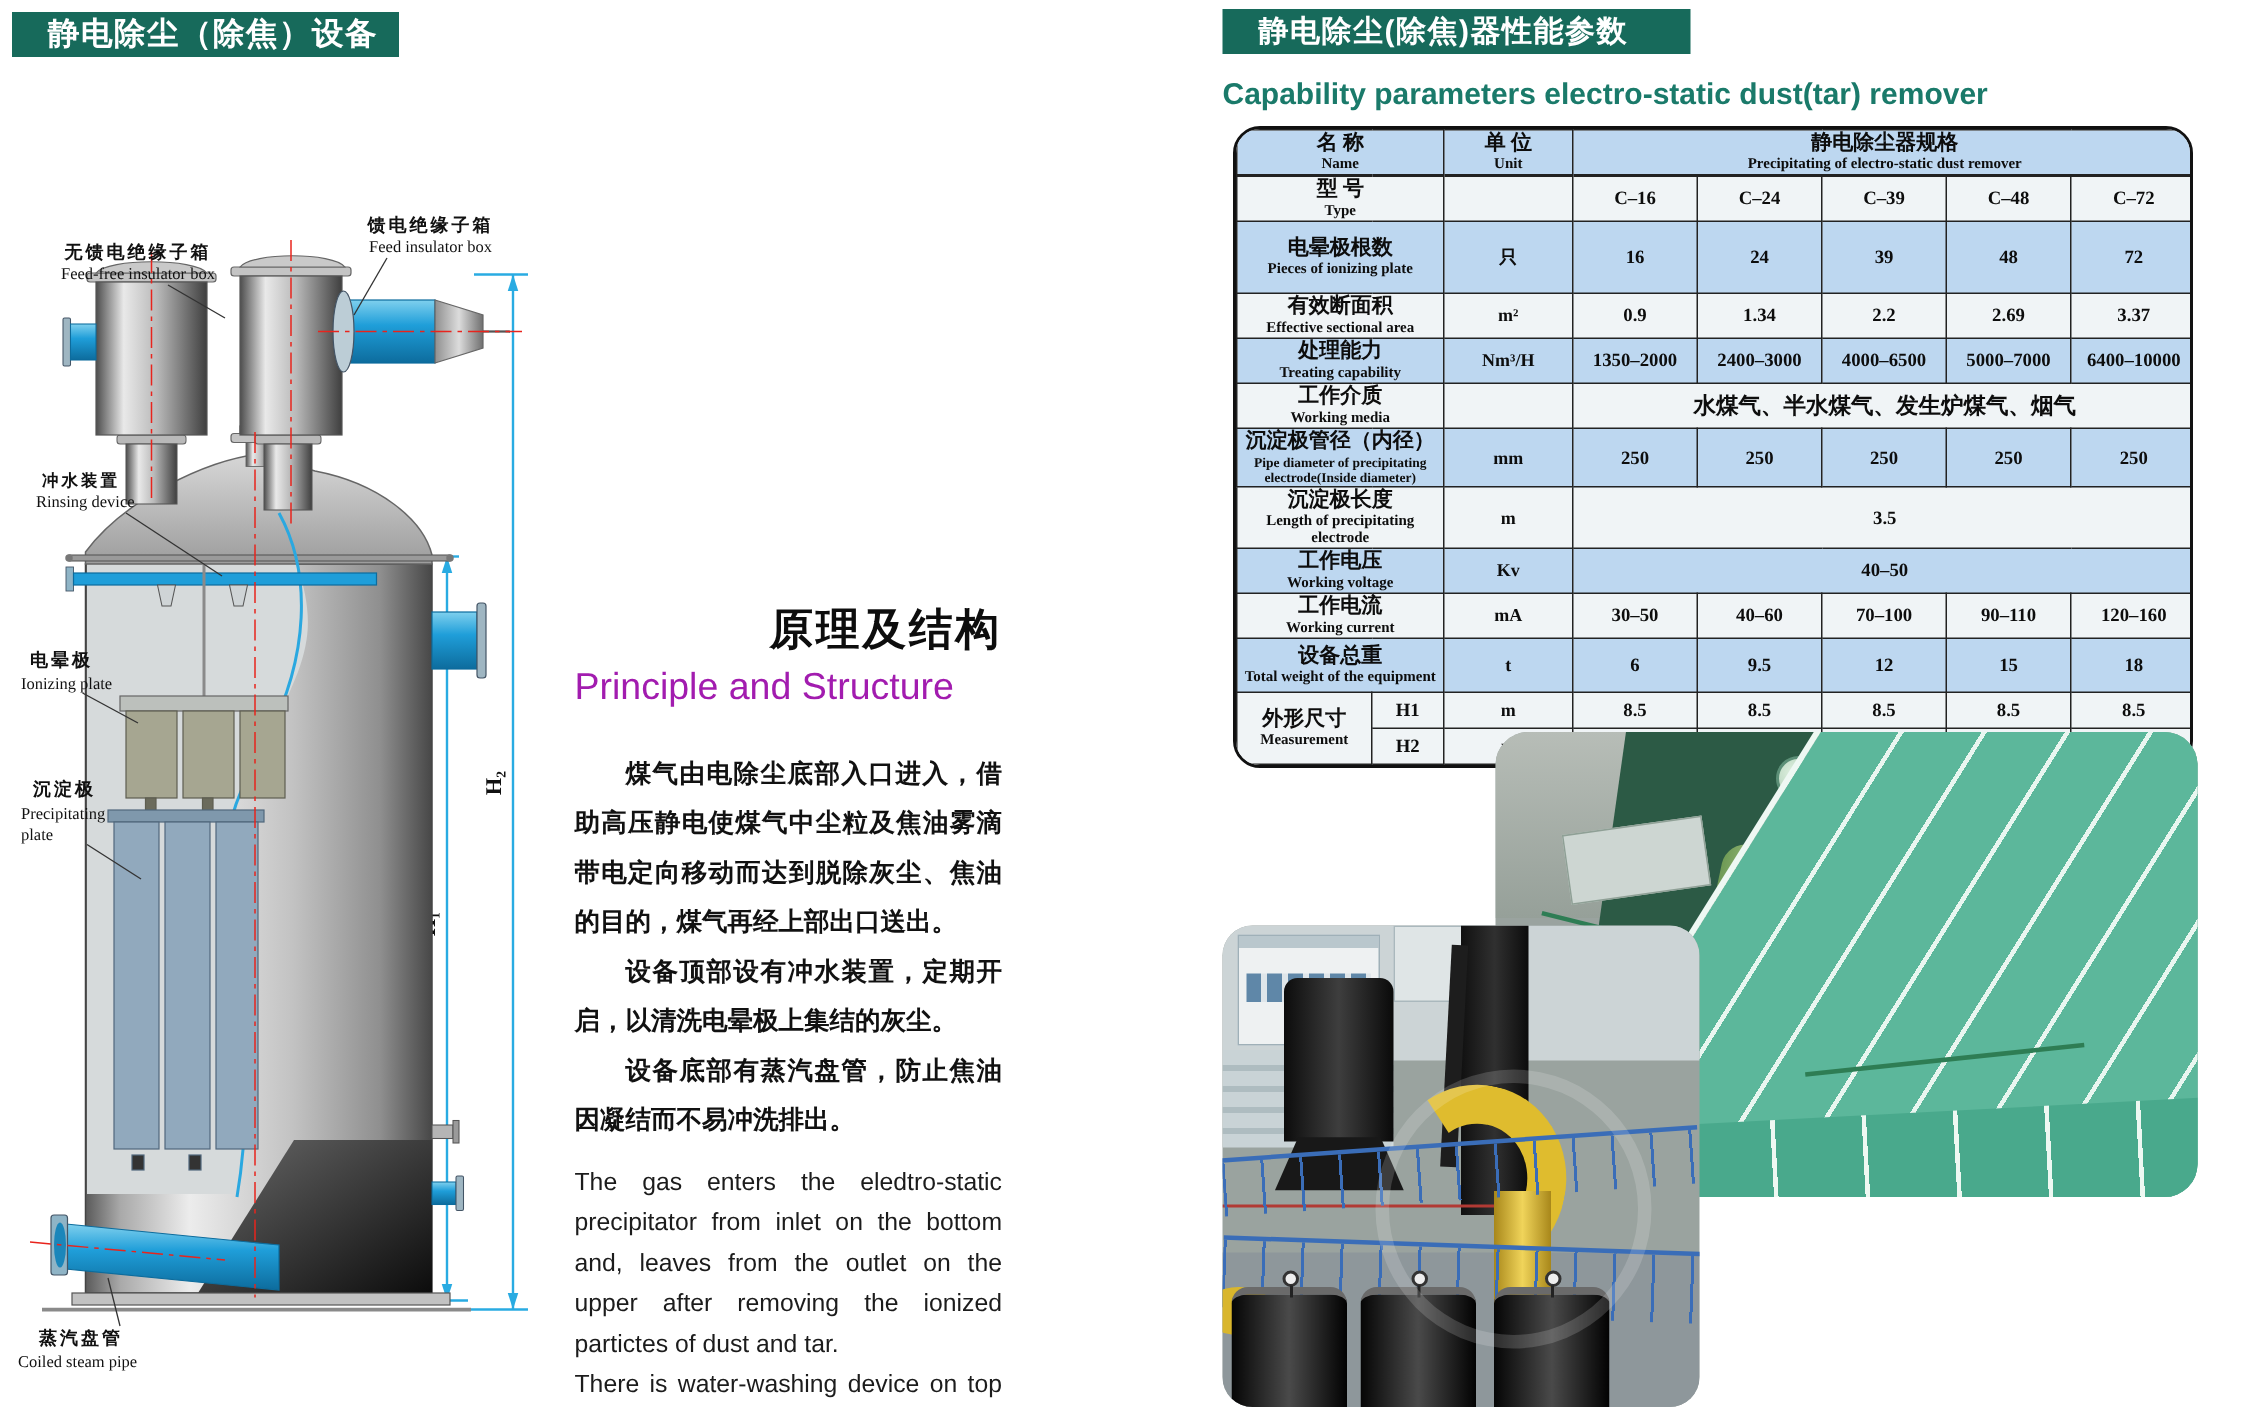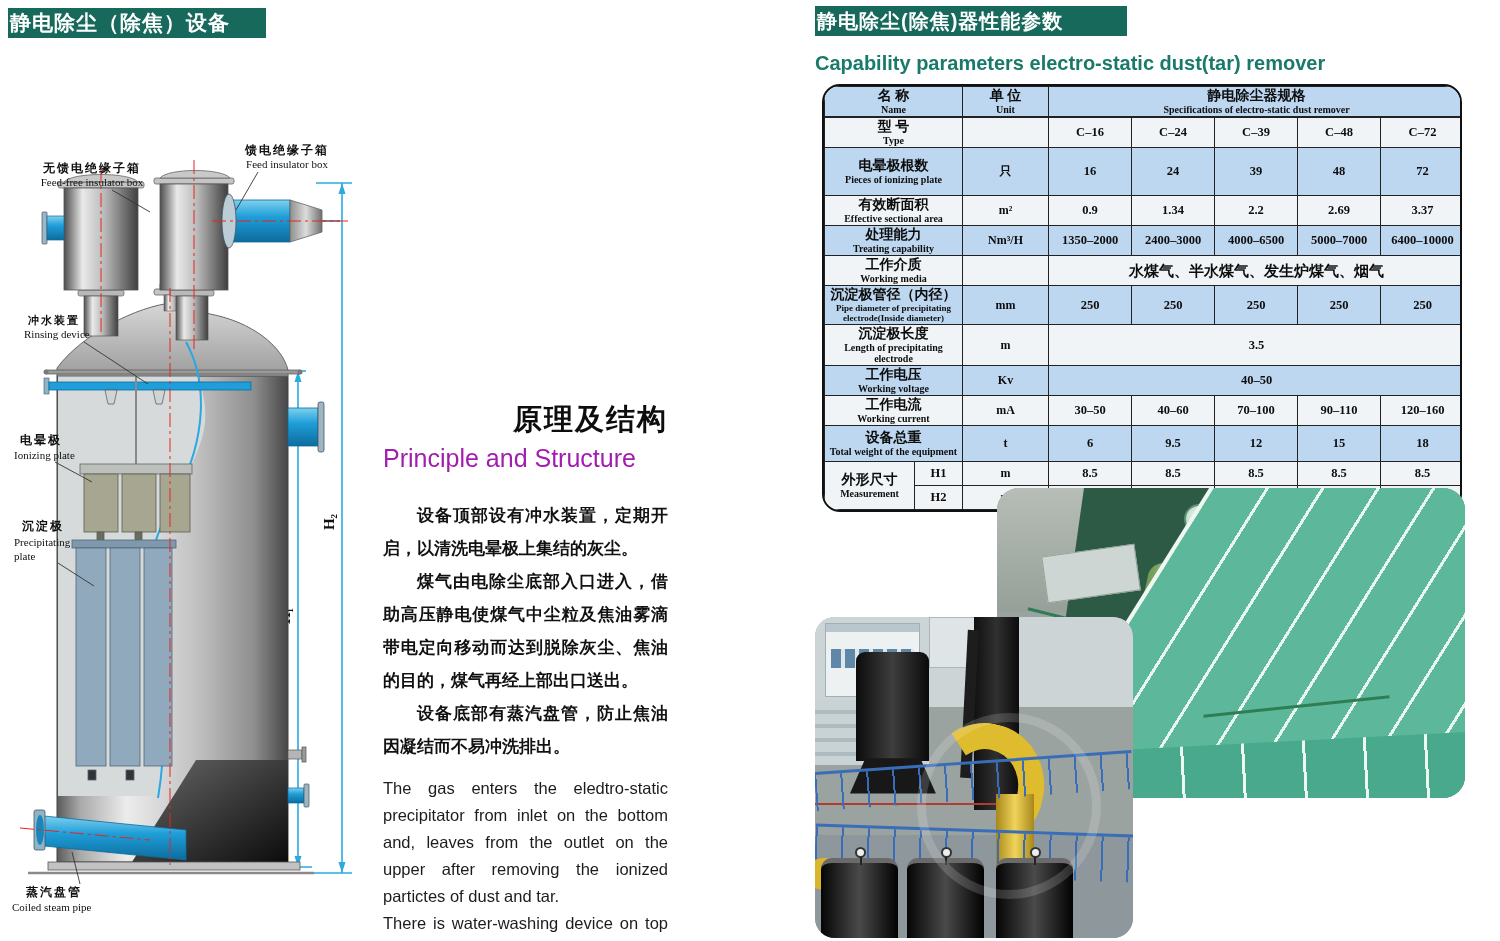--- a/index.html
+++ b/index.html
@@ -5,21 +5,21 @@
   * { margin:0; padding:0; box-sizing:border-box; }
   html,body { background:#ffffff; }
   .page {
     position:relative; width:1500px; height:941px; background:#ffffff;
     font-family:"Liberation Sans","DejaVu Sans",sans-serif; overflow:hidden;
   }
   
   .hdr-bar {
     position:absolute; background:#176a5b; color:#ffffff;
     font-weight:bold; font-size:21px; line-height:30px; height:30px;
-    padding:0 2px; letter-spacing:1px; white-space:nowrap;
+    padding:0 24px; letter-spacing:1px; white-space:nowrap;
   }
   .hdr-bar.left  { left:8px;  top:8px; width:258px; }
   .hdr-bar.right { left:815px; top:6px; width:312px; font-size:20px; }
   .hdr-en {
     position:absolute; color:#1a7a6a; font-weight:bold; font-size:20px; white-space:nowrap;
   }
   .hdr-en.left  { left:8px;  top:54px; }
   .hdr-en.right { left:815px; top:52px; }
 
   
@@ -309,22 +309,22 @@
     <text class="lab-en" x="14" y="426">Precipitating</text>
     <text class="lab-en" x="14" y="440">plate</text>
     <text class="lab-cn" x="26" y="776">蒸汽盘管</text>
     <text class="lab-en" x="12" y="791">Coiled steam pipe</text>
   </svg>
 
   <div class="principle">
     <div class="t-cn">原理及结构</div>
     <div class="t-en">Principle and Structure</div>
     <div class="cn-paras">
+      <p>煤气由电除尘底部入口进入，借助高压静电使煤气中尘粒及焦油雾滴带电定向移动而达到脱除灰尘、焦油的目的，煤气再经上部出口送出。</p>
       <p>设备顶部设有冲水装置，定期开启，以清洗电晕极上集结的灰尘。</p>
-      <p>煤气由电除尘底部入口进入，借助高压静电使煤气中尘粒及焦油雾滴带电定向移动而达到脱除灰尘、焦油的目的，煤气再经上部出口送出。</p>
       <p>设备底部有蒸汽盘管，防止焦油因凝结而不易冲洗排出。</p>
     </div>
     <div class="en-paras">
       <p>The gas enters the eledtro-static precipitator from inlet on the bottom and, leaves from the outlet on the upper after removing the ionized partictes of dust and tar.</p>
       <p>There is water-washing device on top of the equipment, it works in regular intervals to clean the dust on the ionizing plate.</p>
 
     </div>
   </div>
 
   <div class="spec-wrap">
@@ -344,21 +344,21 @@
         <td colspan="2">
           <div class="c-cn">名 称</div>
           <div class="c-en">Name</div>
         </td>
         <td>
           <div class="c-cn">单 位</div>
           <div class="c-en">Unit</div>
         </td>
         <td colspan="5">
           <div class="c-cn">静电除尘器规格</div>
-          <div class="c-en">Specifications of electro-static dust remover</div>
+          <div class="c-en">Precipitating of electro-static dust remover</div>
         </td>
       </tr>
 
       <tr class="white" style="height:28px">
         <td colspan="2">
           <div class="c-cn">型 号</div>
           <div class="c-en">Type</div>
         </td>
         <td class="c-unit"></td>
         <td class="c-val">C–16</td>

